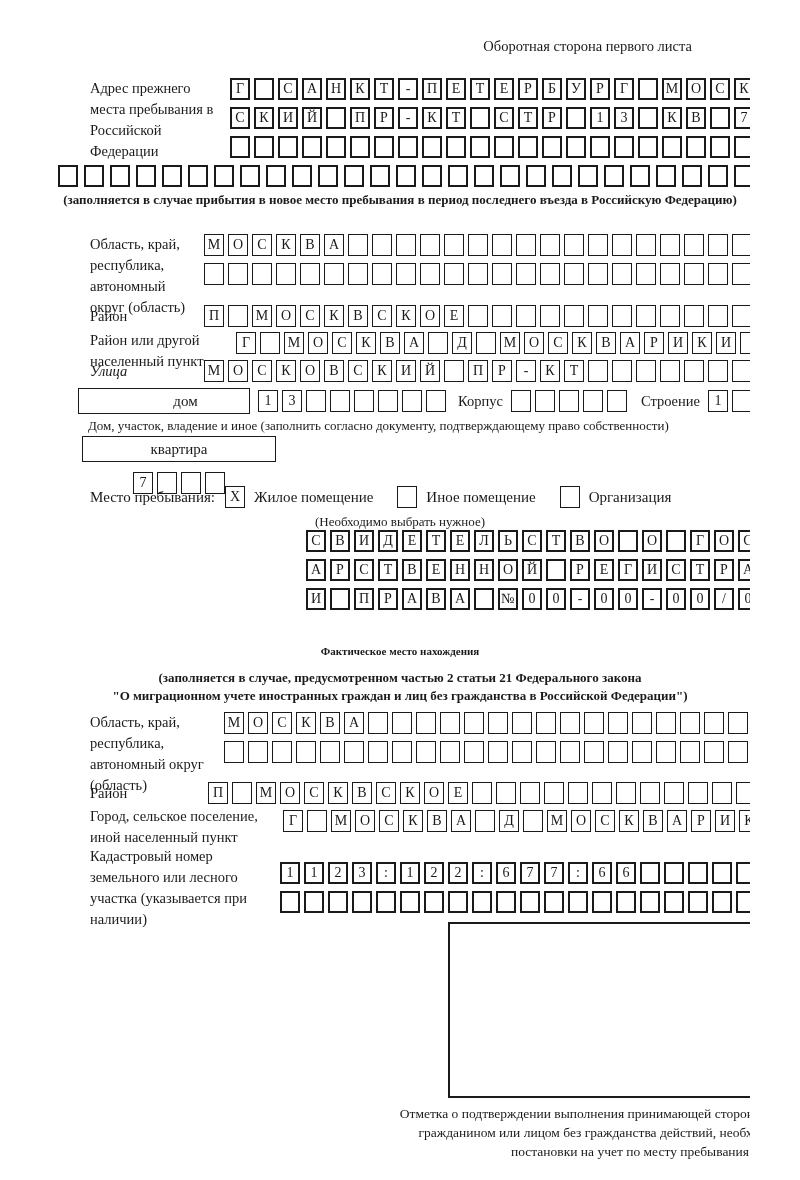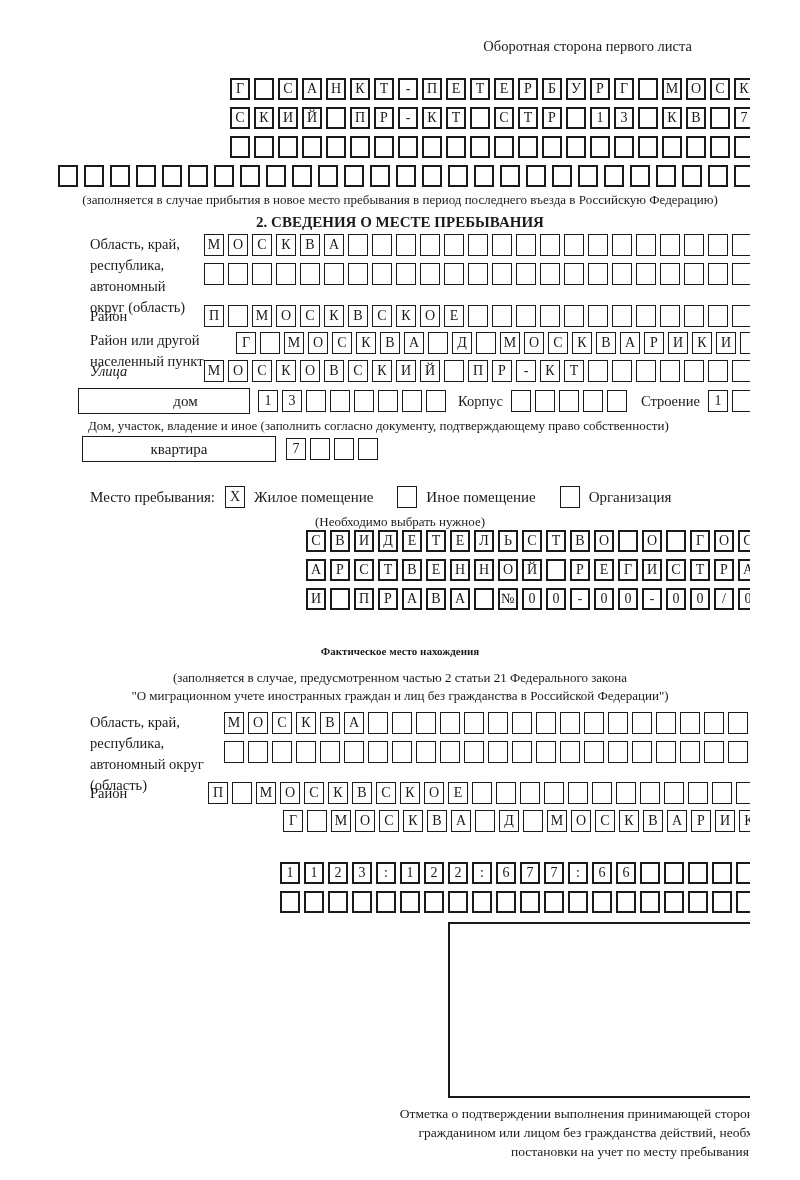--- a/index.html
+++ b/index.html
@@ -7,21 +7,21 @@
   .page {
     position: relative; width: 700px; height: 1180px; margin: 16px auto;
     background: #ffffff; color: #1a1a1a;
     font-family: "Liberation Serif", "DejaVu Serif", serif;
     overflow: hidden;
   }
   .abs { position: absolute; }
   .back-note { top: 22px; right: 58px; font-size: 14.5px; }
   .label { font-size: 14.5px; line-height: 21px; }
   .caption { font-size: 13px; }
-  .center { text-align: center; width: 100%; }
+  .center { text-align: center; width: 100%; font-weight: bold; }
   .bold { font-weight: bold; }
   .cells { display: flex; gap: 4px; }
   .cells.gap6 { gap: 6px; }
   .cell {
     width: 20px; height: 22px; flex: 0 0 auto;
     border: 1.5px solid #1a1a1a;
     display: flex; align-items: center; justify-content: center;
     font-size: 14px; line-height: 1; background: #fff;
   }
   .thick .cell { border-width: 2px; }
@@ -43,20 +43,21 @@
   .stamp-caption { font-size: 13.5px; line-height: 19px; text-align: center; }
   .fact-cap { font-size: 13px; }
 </style>
 </head>
 <body>
 
 <div class="page">
 
   <div class="abs back-note">Оборотная сторона первого листа</div>
 
+  <div class="abs label" style="top:62px; left:40px; width:138px;">Адрес прежнего места пребывания в Российской Федерации</div>
   <div class="abs col" style="top:62px; left:180px;">
     <div class="cells thick">
         <div class="cell">Г</div>
         <div class="cell"></div>
         <div class="cell">С</div>
         <div class="cell">А</div>
         <div class="cell">Н</div>
         <div class="cell">К</div>
         <div class="cell">Т</div>
         <div class="cell">-</div>
@@ -156,21 +157,20 @@
       <div class="cell"></div>
       <div class="cell"></div>
       <div class="cell"></div>
       <div class="cell"></div>
       <div class="cell"></div>
       <div class="cell"></div>
       <div class="cell"></div>
     </div>
   <div class="abs caption center" style="top:176px;">(заполняется в случае прибытия в новое место пребывания в период последнего въезда в Российскую Федерацию)</div>
 
-  <div class="abs center bold" style="top:198px; font-size:15px;">2. СВЕДЕНИЯ О МЕСТЕ ПРЕБЫВАНИЯ</div>
 
   <div class="abs label" style="top:218px; left:40px; width:112px;">Область, край, республика, автономный округ (область)</div>
   <div class="abs col" style="top:218px; left:154px;">
     <div class="cells">
         <div class="cell">М</div>
         <div class="cell">О</div>
         <div class="cell">С</div>
         <div class="cell">К</div>
         <div class="cell">В</div>
         <div class="cell">А</div>
@@ -336,21 +336,21 @@
     <div class="label" style="margin-left:6px;">Строение</div>
     <div class="cells">
         <div class="cell">1</div>
         <div class="cell"></div>
         <div class="cell"></div>
         <div class="cell"></div>
       </div>
   </div>
   <div class="abs caption" style="top:402px; left:38px;">Дом, участок, владение и иное (заполнить согласно документу, подтверждающему право собственности)</div>
 
-  <div class="abs inline-row" style="top:420px; left:32px; gap:10px;">
+  <div class="abs inline-row" style="top:420px; left:32px; gap:10px;flex-direction:column;">
     <div class="widebox" style="width:194px;">квартира</div>
     <div class="cells">
         <div class="cell">7</div>
         <div class="cell"></div>
         <div class="cell"></div>
         <div class="cell"></div>
       </div>
   </div>
 
   <div class="abs caption" style="top:498px; left:150px; width:400px; text-align:center;">(Необходимо выбрать нужное)</div>
@@ -524,20 +524,21 @@
       <div class="cell"></div>
       <div class="cell"></div>
       <div class="cell"></div>
       <div class="cell"></div>
       <div class="cell"></div>
       <div class="cell"></div>
       <div class="cell"></div>
       <div class="cell"></div>
     </div>
 
+  <div class="abs label" style="top:790px; left:40px; width:195px;">Город, сельское поселение, иной населенный пункт</div>
   <div class="abs cells" style="top:794px; left:233px;">
       <div class="cell">Г</div>
       <div class="cell"></div>
       <div class="cell">М</div>
       <div class="cell">О</div>
       <div class="cell">С</div>
       <div class="cell">К</div>
       <div class="cell">В</div>
       <div class="cell">А</div>
       <div class="cell"></div>
@@ -549,20 +550,21 @@
       <div class="cell">К</div>
       <div class="cell">В</div>
       <div class="cell">А</div>
       <div class="cell">Р</div>
       <div class="cell">И</div>
       <div class="cell">К</div>
       <div class="cell">И</div>
       <div class="cell"></div>
     </div>
 
+  <div class="abs label" style="top:830px; left:40px; width:190px;">Кадастровый номер земельного или лесного участка (указывается при наличии)</div>
   <div class="abs col" style="top:846px; left:230px;">
     <div class="cells thick">
         <div class="cell">1</div>
         <div class="cell">1</div>
         <div class="cell">2</div>
         <div class="cell">3</div>
         <div class="cell">:</div>
         <div class="cell">1</div>
         <div class="cell">2</div>
         <div class="cell">2</div>

